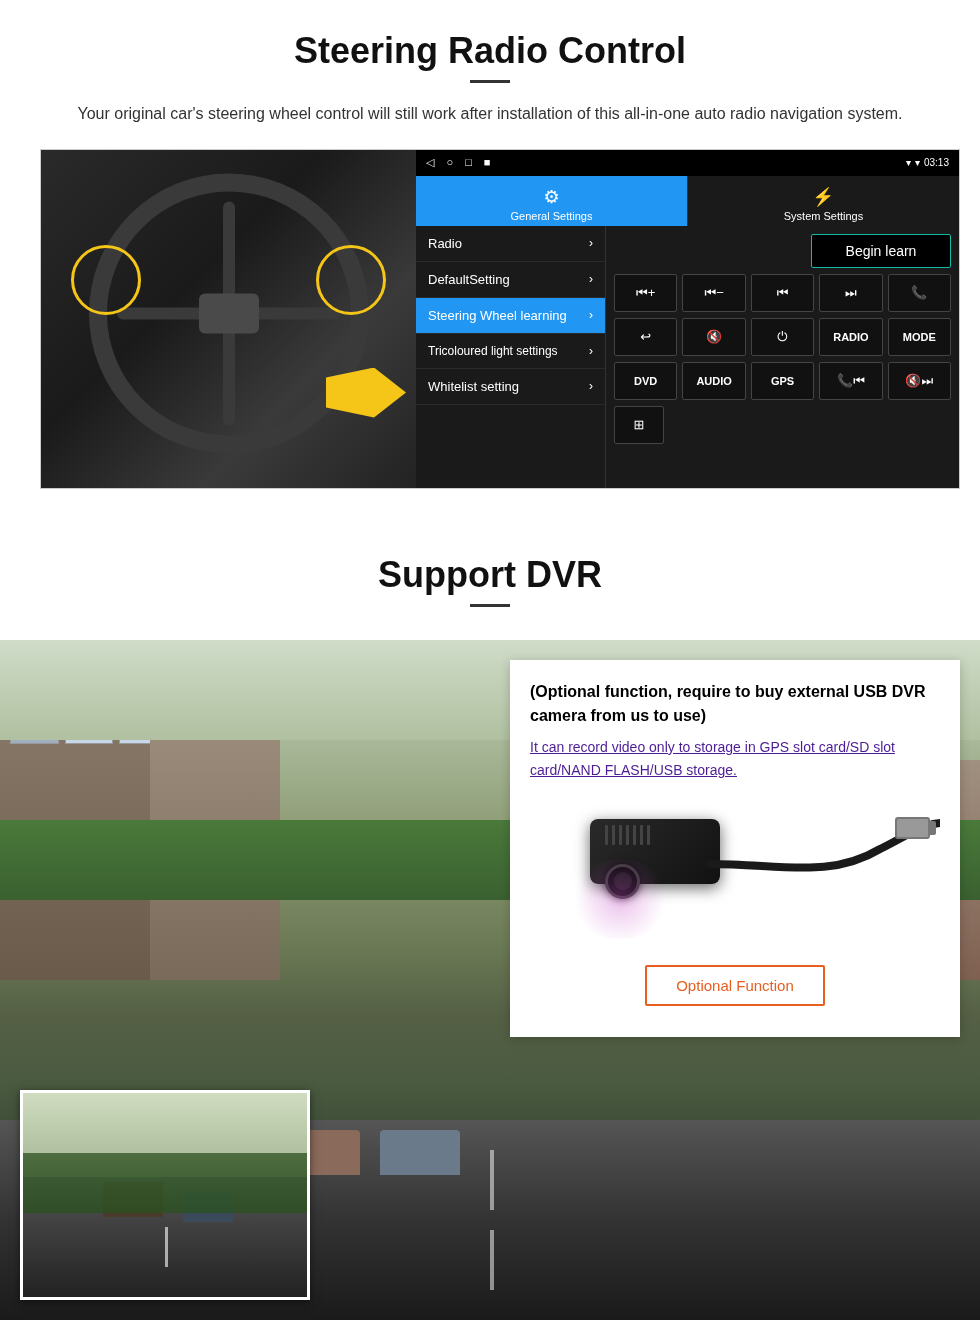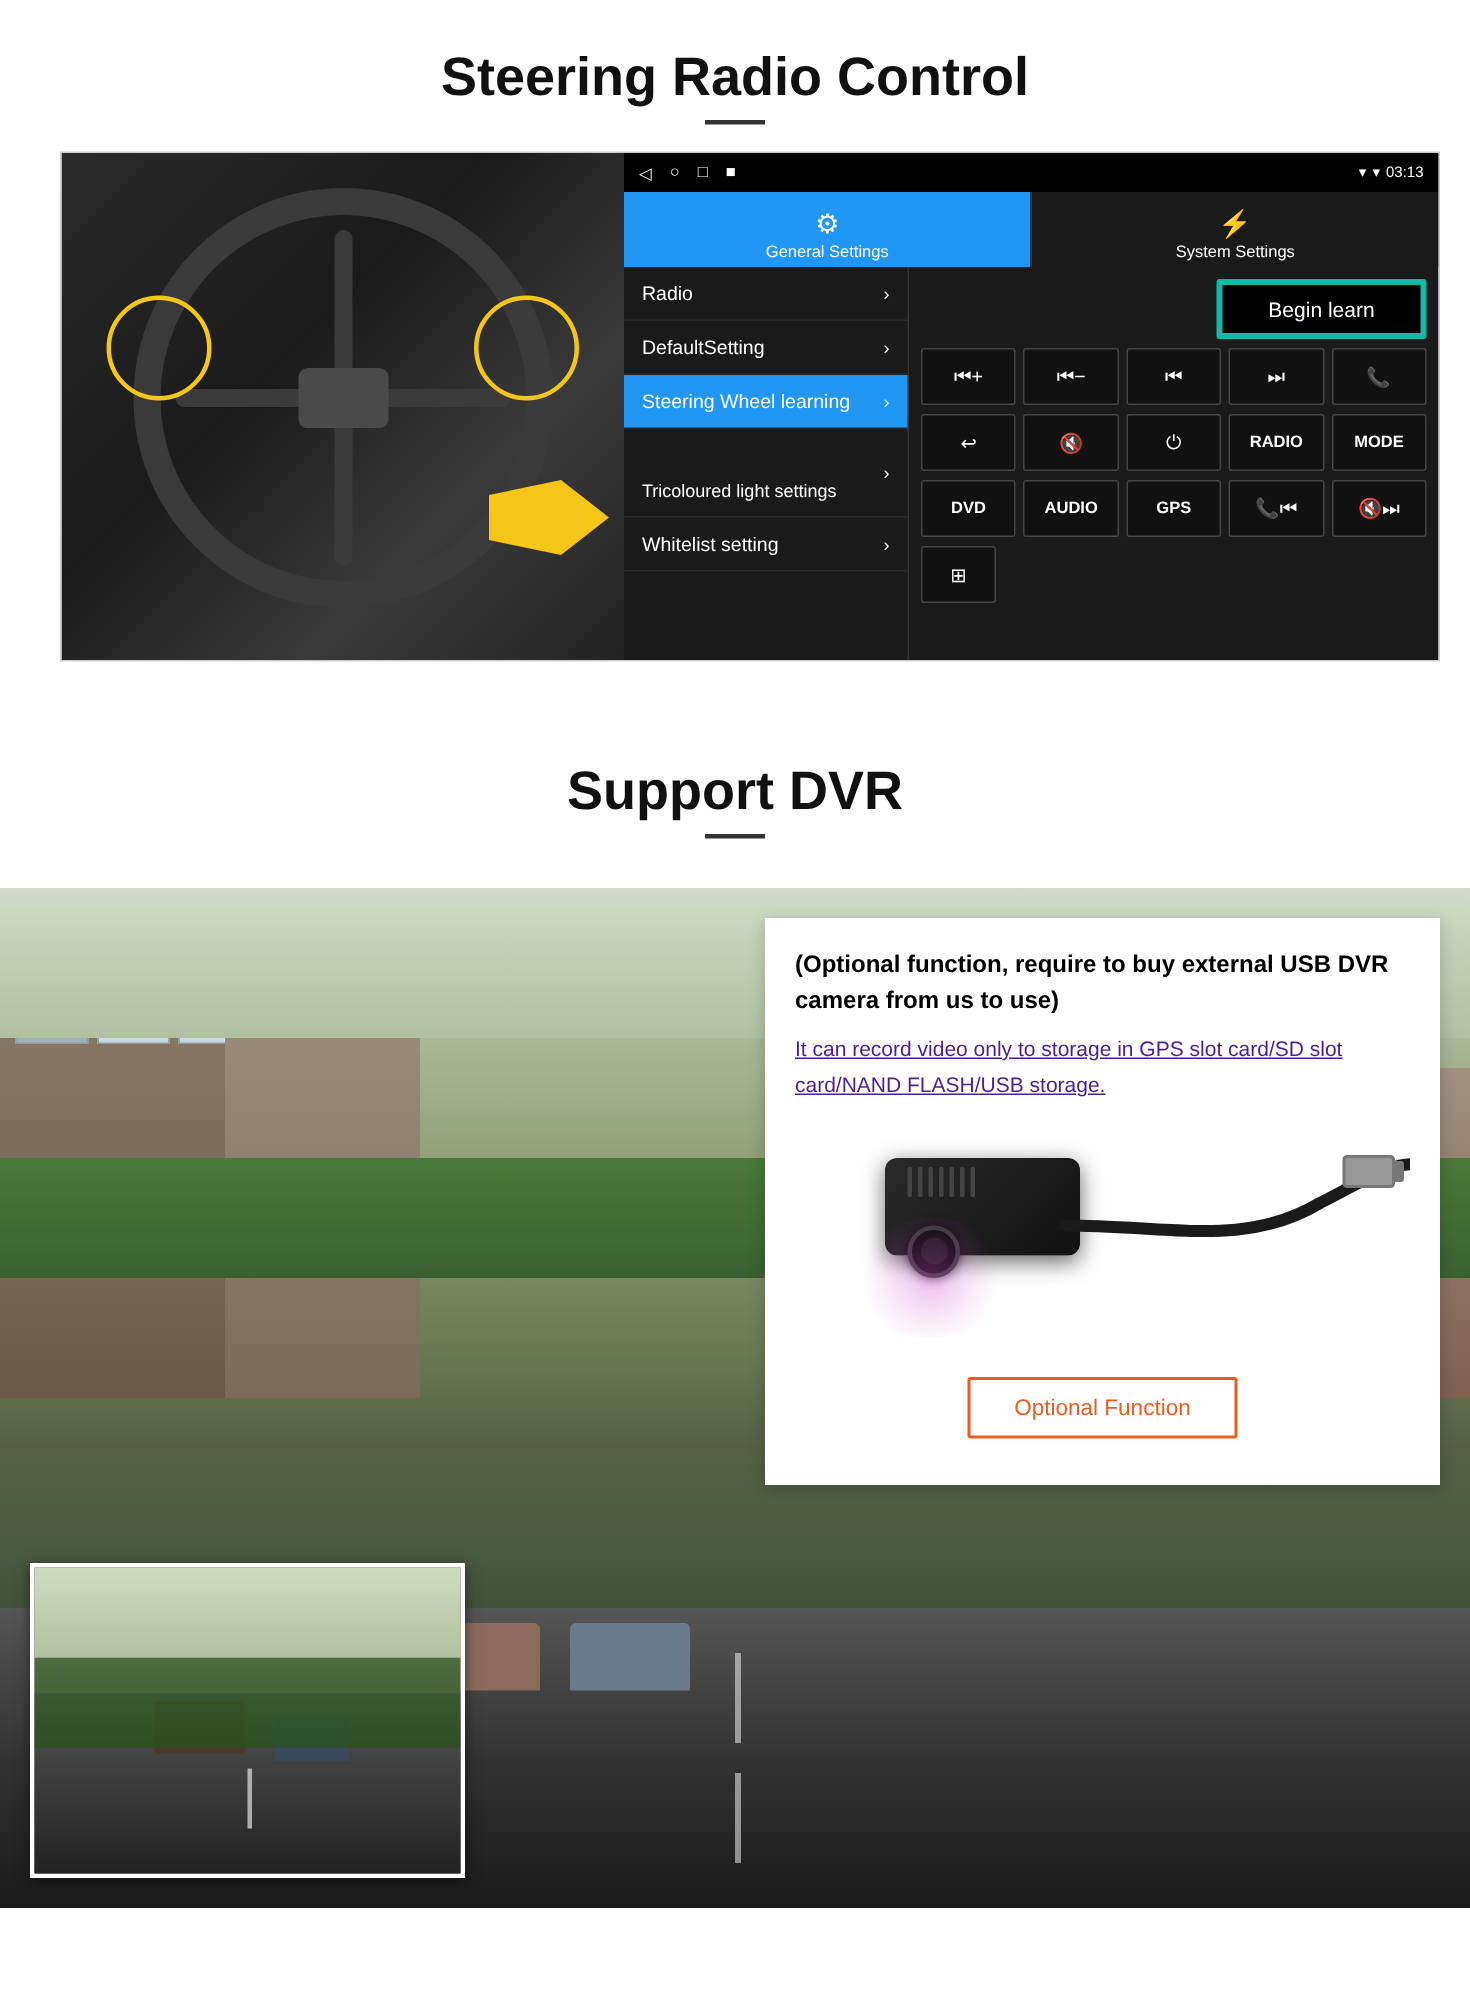--- a/index.html
+++ b/index.html
@@ -214,21 +214,21 @@
       padding: 8px;
       gap: 6px;
     }
     .begin-learn-row {
       display: flex;
       justify-content: flex-end;
     }
     .begin-learn-btn {
       background: #000;
       color: #fff;
-      border: 4px solid #14b8a6;
+      border: 1px solid #14b8a6;
       padding: 8px 20px;
       font-size: 14px;
       cursor: pointer;
       border-radius: 2px;
       width: 140px;
       text-align: center;
     }
     .ctrl-row {
       display: flex;
       gap: 5px;
@@ -367,20 +367,21 @@
       );
       position: relative;
     }
   </style>
 </head>
 <body>
 
 <div class="section-steering">
   <h1 class="section-title">Steering Radio Control</h1>
   <div class="section-divider"></div>
+  <p class="section-subtitle">Your original car's steering wheel control will still work after installation of this all-in-one auto radio navigation system.</p>
 
   <div class="steering-demo">
 
     <div class="steering-photo">
       <div class="wheel-bg">
         <div class="wheel-outer"></div>
         <div class="wheel-spoke-h"></div>
         <div class="wheel-spoke-v"></div>
         <div class="wheel-center"></div>
 
@@ -427,21 +428,21 @@
           </div>
           <div class="menu-item">
             <span>DefaultSetting</span>
             <span class="menu-arrow">›</span>
           </div>
           <div class="menu-item active">
             <span>Steering Wheel learning</span>
             <span class="menu-arrow">›</span>
           </div>
           <div class="menu-item">
-            <span style="font-size:12px;margin-top:24px;">Tricoloured light settings</span>
+            <span style="font-size:12px;">Tricoloured light settings</span>
             <span class="menu-arrow">›</span>
           </div>
           <div class="menu-item">
             <span>Whitelist setting</span>
             <span class="menu-arrow">›</span>
           </div>
         </div>
 
         <div class="controls-panel">
 

